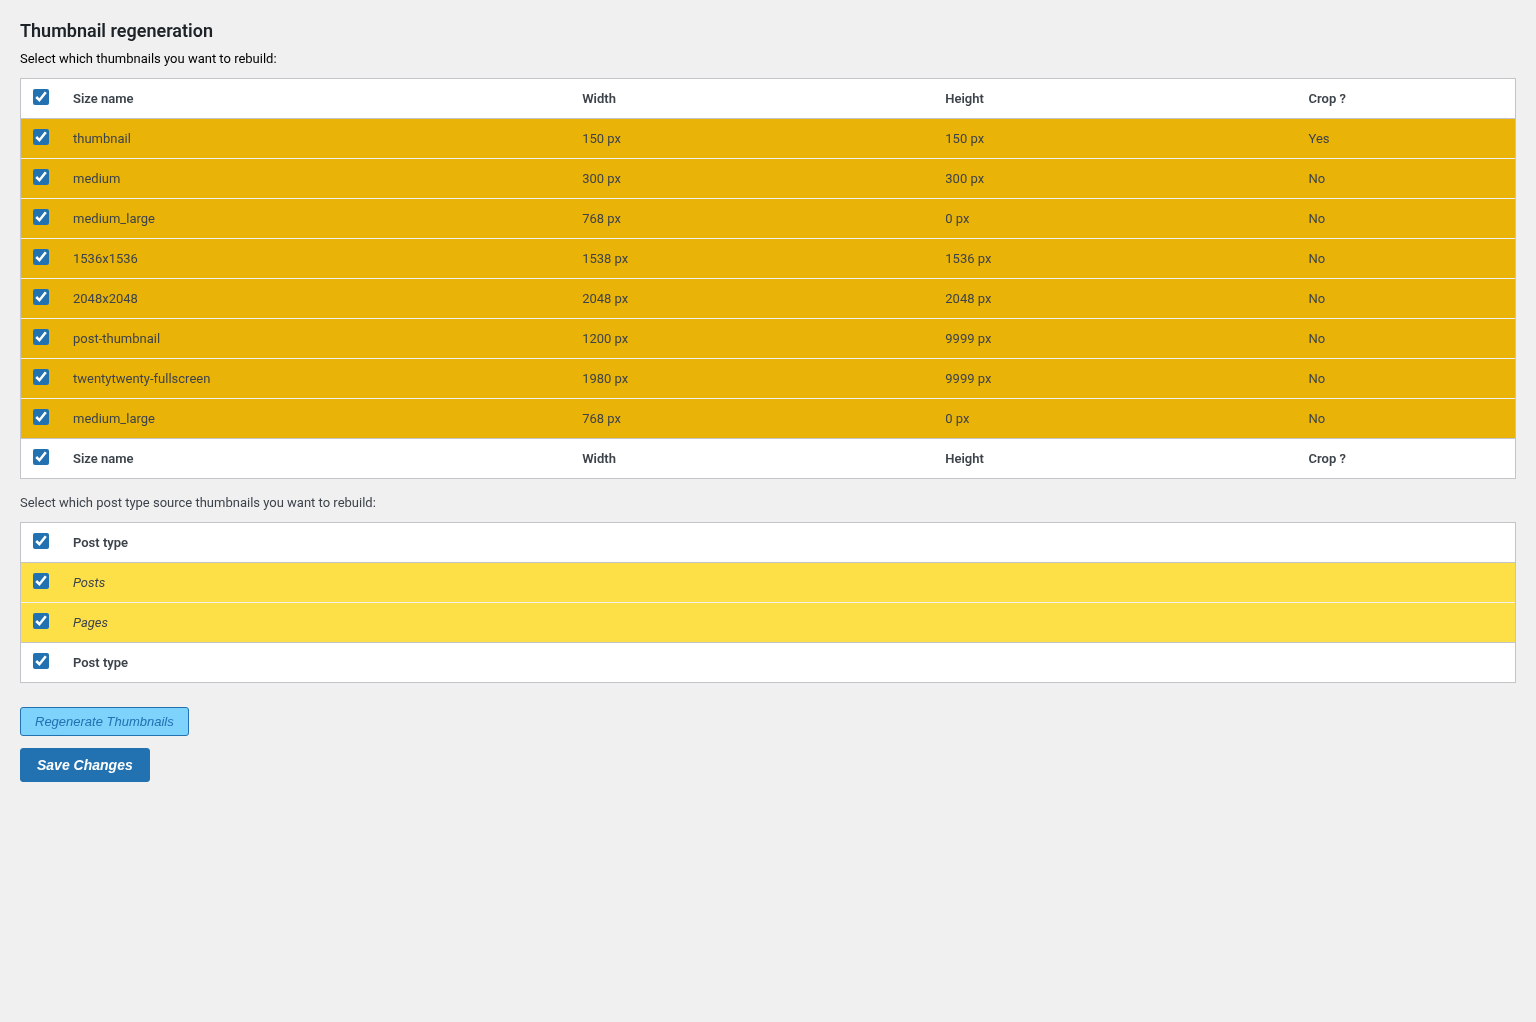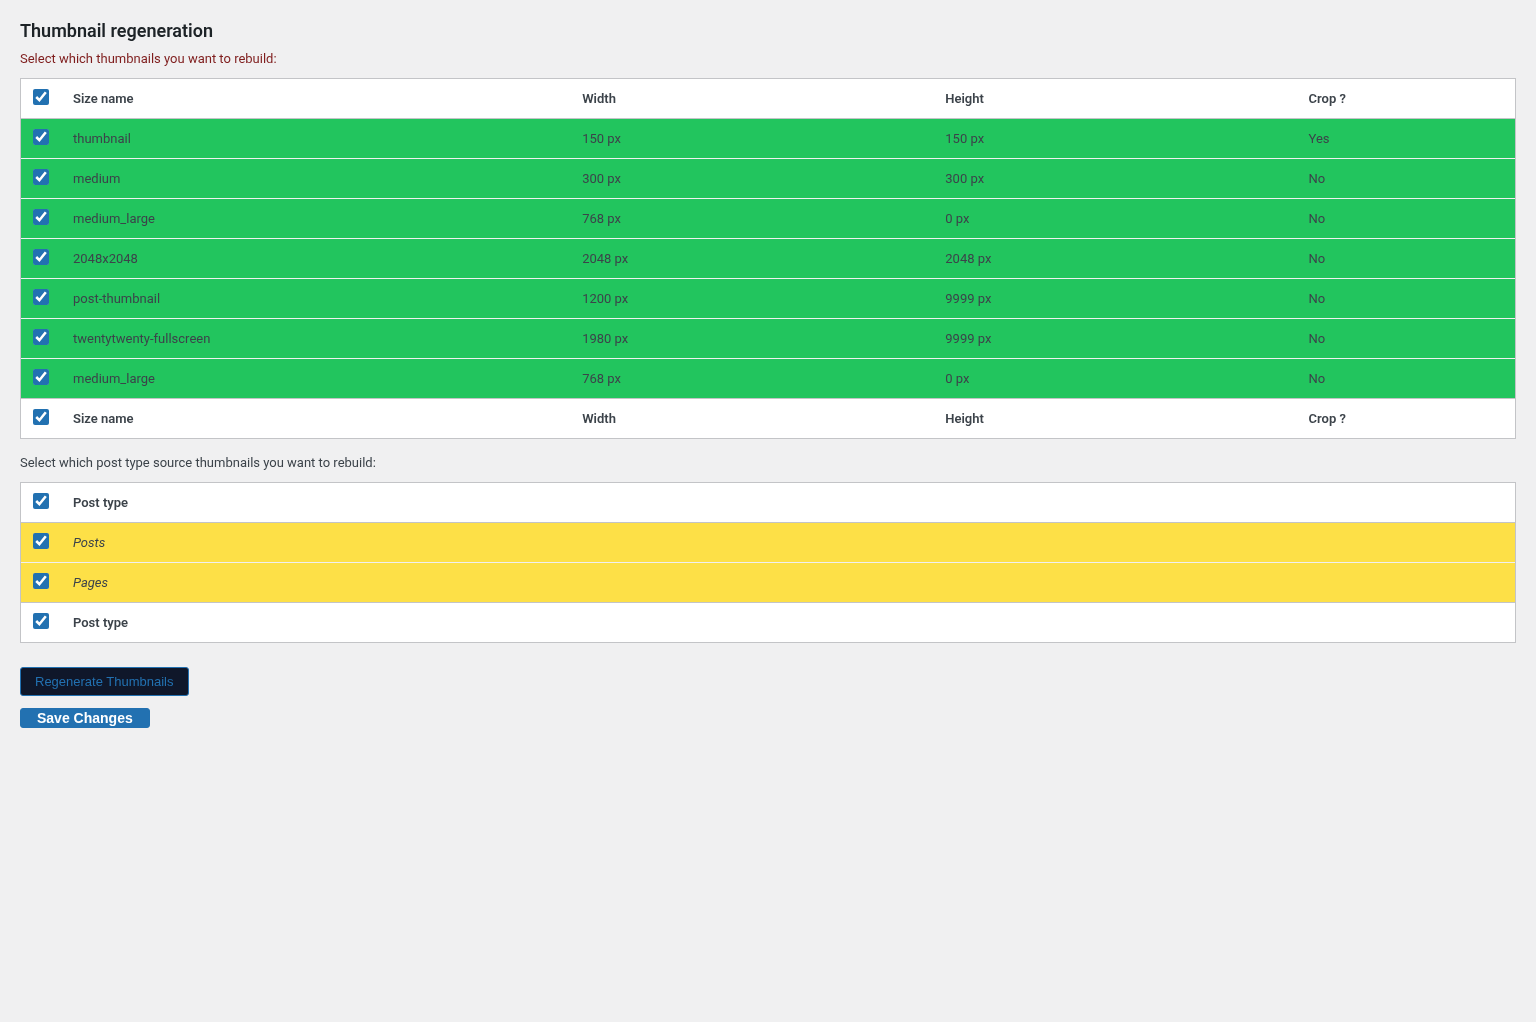--- a/index.html
+++ b/index.html
@@ -12,24 +12,24 @@
     }
     h2 {
       font-size: 18px;
       font-weight: 600;
       margin-bottom: 10px;
       color: #1d2327;
     }
     .description {
       font-size: 13px;
       margin-bottom: 12px;
-      color: #7f1d1d;
+      color: #000000;
     }
     .table-wrapper {
-      background: #22c55e;
+      background: #eab308;
       border: 1px solid #c3c4c7;
       margin-bottom: 16px;
     }
     table {
       width: 100%;
       border-collapse: collapse;
     }
     thead tr, tfoot tr {
       background: #fff;
     }
@@ -100,40 +100,42 @@
     
     input[type="checkbox"] {
       width: 16px;
       height: 16px;
       accent-color: #2271b1;
       cursor: pointer;
     }
 
     
     .btn-regenerate {
-      background: #0f172a;
+      background: #7dd3fc;
       border: 1px solid #2271b1;
       color: #2271b1;
       padding: 6px 14px;
       font-size: 13px;
       cursor: pointer;
       border-radius: 3px;
       margin-bottom: 12px;
       display: block;
+      font-style: italic;
     }
     .btn-save {
       background: #2271b1;
       border: 1px solid #2271b1;
       color: #fff;
-      padding: 1px 16px;
+      padding: 8px 16px;
       font-size: 14px;
       font-weight: 600;
       cursor: pointer;
       border-radius: 3px;
       display: block;
+      font-style: italic;
     }
 
     .section-label {
       font-size: 13px;
       margin-bottom: 12px;
       margin-top: 16px;
       color: #3c434a;
     }
   </style>
 </head>
@@ -180,20 +182,29 @@
       </td>
       <td class="col-name">medium_large</td>
       <td class="col-width">768 px</td>
       <td class="col-height">0 px</td>
       <td class="col-crop">No</td>
     </tr>
         <tr>
       <td class="col-check">
         <input type="checkbox" checked="" style="">
       </td>
+      <td class="col-name">1536x1536</td>
+      <td class="col-width">1538 px</td>
+      <td class="col-height">1536 px</td>
+      <td class="col-crop">No</td>
+    </tr>
+        <tr>
+      <td class="col-check">
+        <input type="checkbox" checked="" style="">
+      </td>
       <td class="col-name">2048x2048</td>
       <td class="col-width">2048 px</td>
       <td class="col-height">2048 px</td>
       <td class="col-crop">No</td>
     </tr>
         <tr>
       <td class="col-check">
         <input type="checkbox" checked="" style="">
       </td>
       <td class="col-name">post-thumbnail</td>

